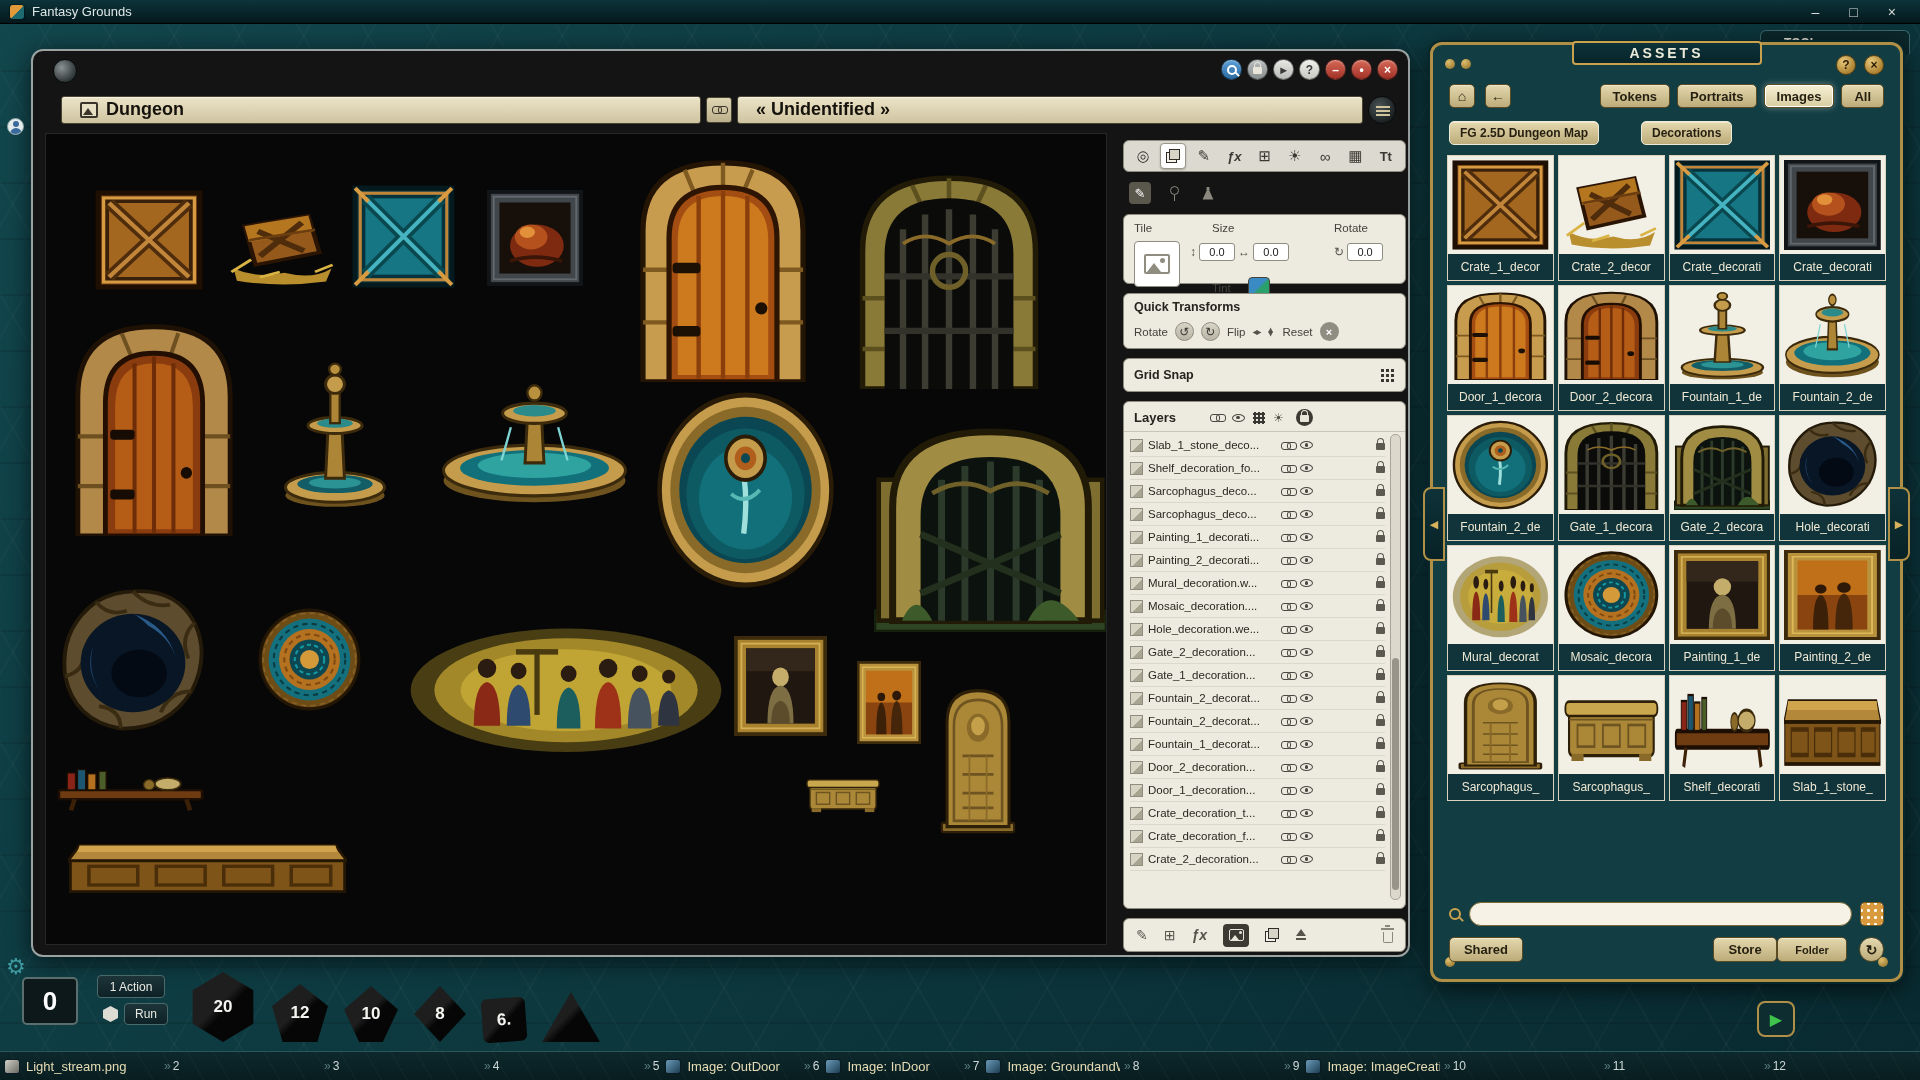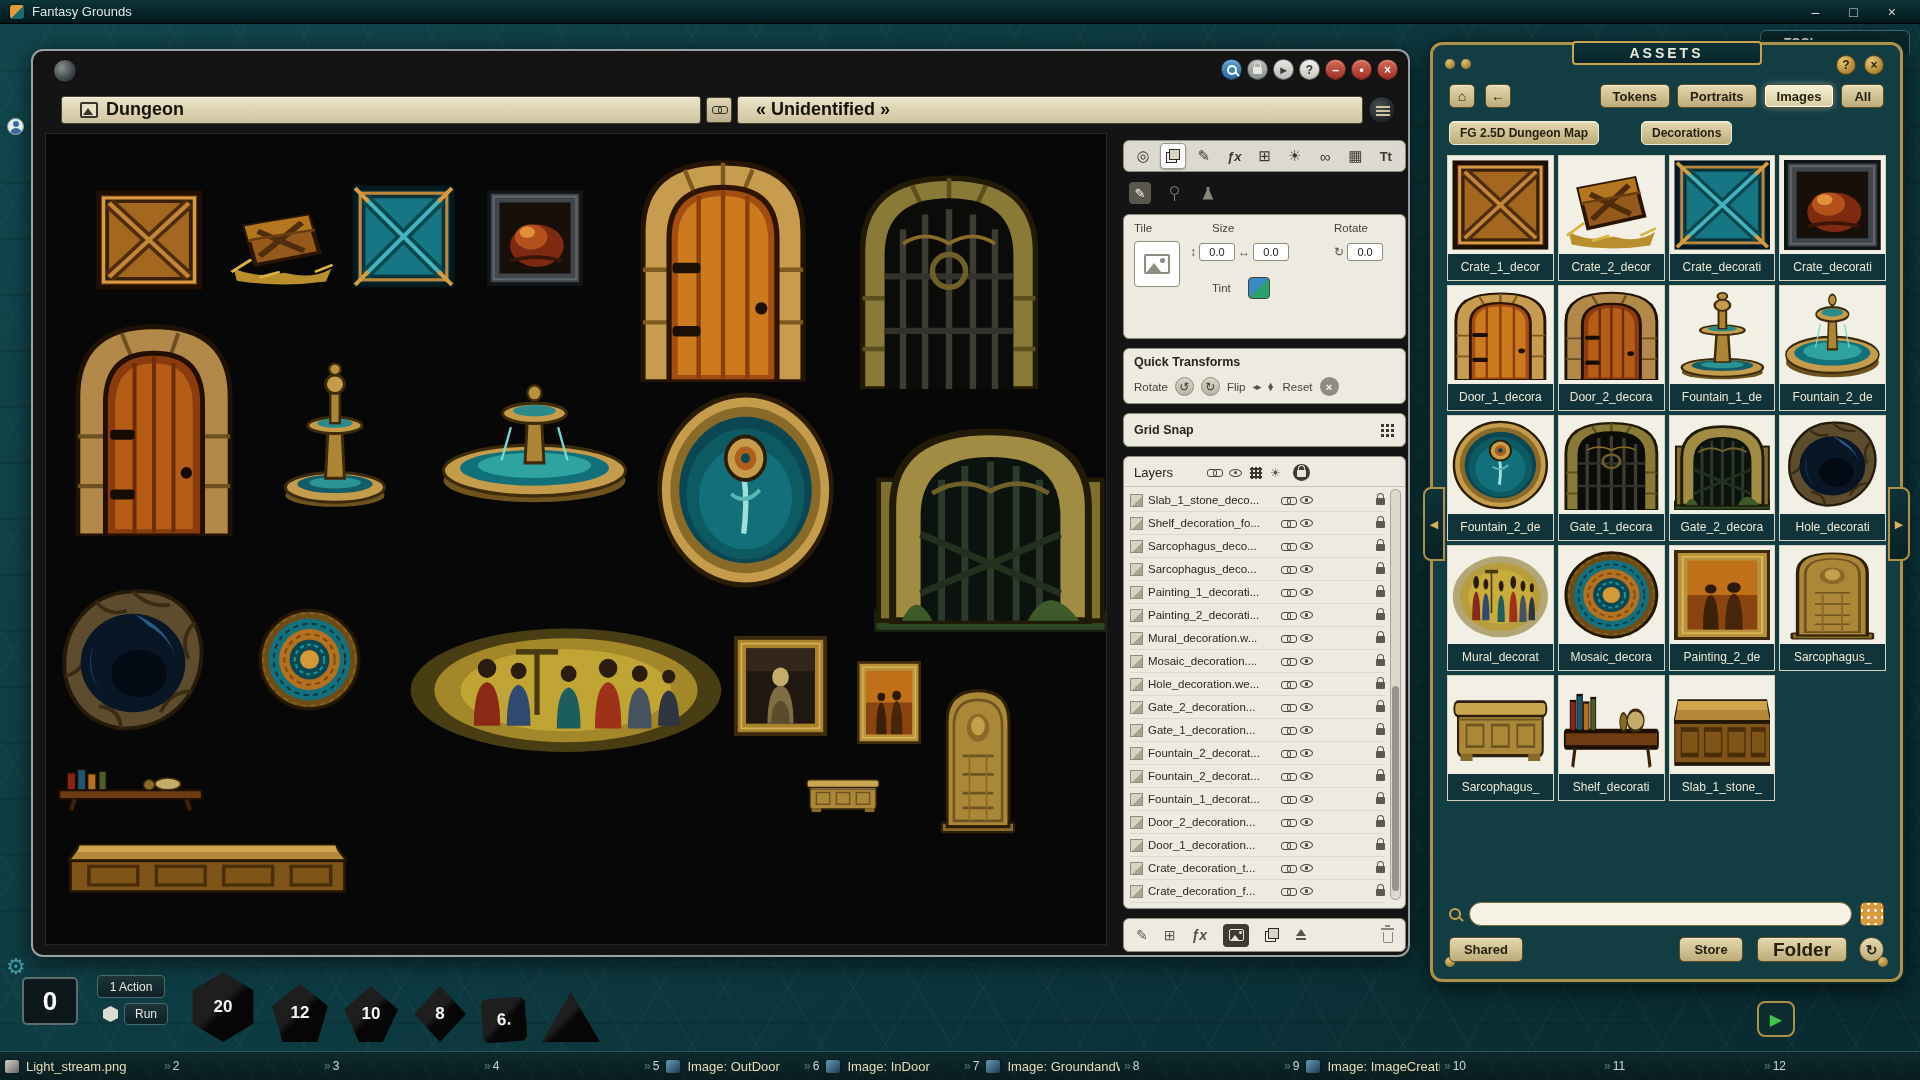--- a/index.html
+++ b/index.html
@@ -41,21 +41,21 @@
 .edit-panel{position:absolute;left:1090px;top:89px;width:283px;height:812px;display:flex;flex-direction:column;gap:9px;font-size:12px;color:#26241e}
 .ep-box{background:#edeae0;border:1px solid #8f8c80;border-radius:6px}
 .ep-iconbar{height:32px;display:flex;align-items:center;justify-content:space-around;padding:0 4px;background:#dcdad0;flex:none}
 .tb-ico{width:26px;height:26px;display:flex;align-items:center;justify-content:center;font-size:15px;color:#3a3832;border-radius:4px}
 .tb-active{background:#fff;border:1px solid #9a978a;box-shadow:0 1px 2px rgba(0,0,0,.25)}
 .tb-fx,.tb-text{font-style:italic;font-weight:bold;font-size:13px}
 .tb-text{font-style:normal}
 .ep-subrow{height:24px;display:flex;align-items:center;gap:12px;padding:0 6px}
 .sub-ico{width:22px;height:22px;display:flex;align-items:center;justify-content:center;font-size:13px;color:#8a887e;border-radius:4px}
 .sub-active{background:#5a574c;color:#fff}
-.ep-tile{height:125px;position:relative;flex:none}
+.ep-tile{height:70px;position:relative;flex:none}
 .lbl{position:absolute;font-size:11.5px;color:#44423a}
 .lbl-tile{left:10px;top:7px}
 .lbl-size{left:88px;top:7px}
 .lbl-rot{left:210px;top:7px}
 .lbl-tint{left:88px;top:67px}
 .tile-thumb{position:absolute;left:10px;top:26px;width:46px;height:46px;background:#fff;border:1px solid #8f8c80;border-radius:4px;display:flex;align-items:center;justify-content:center}
 .ico-imgph{width:26px;height:20px;border:2px solid #8f8c80;border-radius:2px;position:relative}
 .ico-imgph::before{content:"";position:absolute;right:3px;top:2px;width:5px;height:5px;border-radius:50%;background:#8f8c80}
 .ico-imgph::after{content:"";position:absolute;left:1px;bottom:0;border-left:7px solid transparent;border-right:7px solid transparent;border-bottom:9px solid #8f8c80}
 .ico-imgph.sm{width:15px;height:12px;border-color:#e8e6da;border-width:1.5px}
@@ -73,21 +73,21 @@
 .qt-circle{width:19px;height:19px;border-radius:50%;background:linear-gradient(#d8d5c8,#b8b5a6);border:1px solid #8f8c80;display:flex;align-items:center;justify-content:center;font-size:12px;color:#3a3832}
 .qt-flip{font-size:10px;letter-spacing:-1px;color:#55534a}
 .qt-flip.v{transform:rotate(90deg)}
 .qt-reset{width:19px;height:19px;border-radius:50%;background:#8f8c82;color:#fff;display:flex;align-items:center;justify-content:center;font-size:11px;font-weight:bold}
 .ep-snap{height:34px;display:flex;align-items:center;padding:3px 10px;font-weight:bold;font-size:12.5px;flex:none}
 .ep-snap .ico-gridsnap{margin-left:auto}
 .ico-gridsnap{width:15px;height:15px;background-image:radial-gradient(circle,#3a3832 1.6px,transparent 1.9px);background-size:5px 5px;background-position:center}
 .ico-gridsnap.sm{width:12px;height:12px;background-size:4px 4px}
 .ep-layers{flex:1;position:relative;padding:4px 0;display:flex;flex-direction:column;min-height:0}
 .layers-header{display:flex;align-items:center;gap:8px;padding:3px 14px 5px 10px;border-bottom:1px solid #c8c5b8}
-.layers-title{font-weight:normal;font-size:13px;margin-right:26px}
+.layers-title{font-weight:bold;font-size:13px;margin-right:26px}
 .hdr-sun{font-size:12px;color:#55534a}
 .hdr-lock{width:17px;height:17px;border-radius:50%;background:#3c3a32;display:flex;align-items:center;justify-content:center;margin-left:4px}
 .layers-list{flex:1;overflow:hidden;padding:2px 20px 2px 6px}
 .layer-row{height:23px;display:flex;align-items:center;gap:5px;border-bottom:1px solid #dbd8cc}
 .lr-thumb{width:13px;height:13px;border:1px solid #8f8c80;background:linear-gradient(135deg,#d8d4c4 0 55%,#a8a492 55% 100%);flex:none}
 .lr-name{font-size:11.5px;color:#2a2820;white-space:nowrap;overflow:hidden;width:128px;flex:none}
 .lr-sp{flex:1}
 .layers-scroll{position:absolute;right:4px;top:32px;bottom:8px;width:11px;background:#dcd9cc;border:1px solid #a8a598;border-radius:5px}
 .scroll-thumb{position:absolute;left:1px;right:1px;top:48%;bottom:2%;background:#98948a;border-radius:4px}
 .ep-tools{height:34px;display:flex;align-items:center;gap:16px;padding:0 12px;flex:none}
@@ -142,21 +142,21 @@
 .ap-grid{position:absolute;left:14px;right:14px;top:110px;display:grid;grid-template-columns:repeat(4,1fr);gap:4px}
 .asset-cell{border:1px solid #d8d2be;background:#10343a;display:flex;flex-direction:column;height:126px}
 .asset-img{height:98px;background:#f2efe4;padding:4px;display:flex;align-items:center;justify-content:center;overflow:hidden}
 .asset-label{flex:1;display:flex;align-items:center;justify-content:center;font-size:12px;color:#eee8d4;white-space:nowrap;overflow:hidden}
 .ap-search{position:absolute;left:16px;right:16px;top:856px;height:26px;display:flex;align-items:center;gap:8px}
 .ap-search-input{flex:1;height:24px;border:1px solid #7a6a34;border-radius:12px;background:#f6f3e6;padding:0 10px;font-size:12px;color:#333;outline:none;font-family:inherit}
 .ap-dots-btn{width:24px;height:24px;border-radius:5px;background-color:#d89a3c;border:1px solid #7a5a1c;background-image:radial-gradient(circle,#fff 1.3px,transparent 1.6px);background-size:7px 7px;background-position:4px 4px}
 .ap-bottom{position:absolute;left:16px;right:16px;top:892px;height:25px;display:flex;align-items:center}
 .ap-shared{width:74px;height:25px;font-size:13px}
 .ap-store{width:64px;height:25px;font-size:13px;margin-left:auto}
-.ap-folder{width:90px;height:25px;font-size:19px;margin-left:14px}
+.ap-folder{width:70px;height:25px;font-size:11px;}
 .ap-refresh{width:25px;height:25px;border-radius:50%;font-size:14px;margin-left:12px}
 .ap-arrow{position:absolute;top:442px;width:22px;height:74px;background:linear-gradient(#0e3238,#082226);border:2px solid #b08f46;display:flex;align-items:center;justify-content:center;color:#d8b25a;font-size:11px}
 .ap-arrow-left{left:-10px;border-radius:8px 0 0 8px}
 .ap-arrow-right{right:-10px;border-radius:0 8px 8px 0}
 
 .collapsed-tab{position:absolute;left:1760px;top:30px;width:150px;height:24px;background:#0b272b;border:1px solid #3c6a70;border-bottom:none;border-radius:6px 6px 0 0;display:flex;align-items:center;gap:8px;padding:0 10px;color:#e8e6da;font-size:12px;font-weight:bold;z-index:6}
 .ct-arrow{color:#caa24e;font-size:10px}
 .play-button{position:absolute;left:1757px;top:1001px;width:38px;height:36px;background:#0d2d31;border:2px solid #b08f46;border-radius:8px;display:flex;align-items:center;justify-content:center;color:#3ec44a;font-size:16px;z-index:11}
 .gear-icon{position:absolute;left:6px;top:954px;font-size:22px;color:#3e9aa0;z-index:6}
 .person-badge{position:absolute;left:7px;top:118px;width:17px;height:17px;border-radius:50%;background:#e4ecec;overflow:hidden;z-index:6;border:1px solid #8aa0a4}
@@ -973,20 +973,34 @@
               <circle cx="50" cy="50" r="44" fill="none" stroke="#8a6226" stroke-width="1.5" stroke-dasharray="5 4"></circle>
               <circle cx="50" cy="50" r="34" fill="none" stroke="#0a3c44" stroke-width="2" stroke-dasharray="5 4"></circle>
               <circle cx="50" cy="50" r="24" fill="none" stroke="#7e4a12" stroke-width="2" stroke-dasharray="5 4"></circle>
               <circle cx="50" cy="50" r="14" fill="none" stroke="#1598a0" stroke-width="2" stroke-dasharray="4 3"></circle>
             </svg>
           </div>
           <div class="asset-label">Mosaic_decora</div>
         </div>
         <div class="asset-cell">
           <div class="asset-img">
+            <svg viewBox="0 0 100 105" preserveAspectRatio="none">
+              <rect x="2" y="2" width="96" height="101" fill="#a8822e" stroke="#3c2a0c" stroke-width="4"></rect>
+              <rect x="8" y="8" width="84" height="89" fill="none" stroke="#d4ae52" stroke-width="2"></rect>
+              <rect x="13" y="13" width="74" height="79" fill="#201710"></rect>
+              <rect x="13" y="13" width="74" height="24" fill="#33261a"></rect>
+              <ellipse cx="50" cy="43" rx="9" ry="10" fill="#c4ad6a"></ellipse>
+              <path d="M36 92 Q36 54 50 52 Q64 54 64 92 Z" fill="#7e6e44"></path>
+              <path d="M40 92 Q40 70 50 68 Q60 70 60 92 Z" fill="#5c4c2c"></path>
+            </svg>
+          </div>
+          <div class="asset-label">Painting_1_de</div>
+        </div>
+        <div class="asset-cell">
+          <div class="asset-img">
             <svg viewBox="0 0 100 120" preserveAspectRatio="none">
               <rect x="2" y="2" width="96" height="116" fill="#b8923c" stroke="#3c2a0c" stroke-width="4"></rect>
               <rect x="9" y="9" width="82" height="102" fill="none" stroke="#dcb858" stroke-width="2"></rect>
               <rect x="14" y="14" width="72" height="92" fill="#c07018"></rect>
               <rect x="14" y="60" width="72" height="46" fill="#8a4410"></rect>
               <circle cx="38" cy="52" r="6" fill="#2e1808"></circle>
               <path d="M30 106 Q30 62 38 60 Q46 62 46 106 Z" fill="#3c2008"></path>
               <circle cx="62" cy="50" r="7" fill="#2e1808"></circle>
               <path d="M53 106 Q53 60 62 58 Q71 60 71 106 Z" fill="#46260a"></path>
             </svg>

